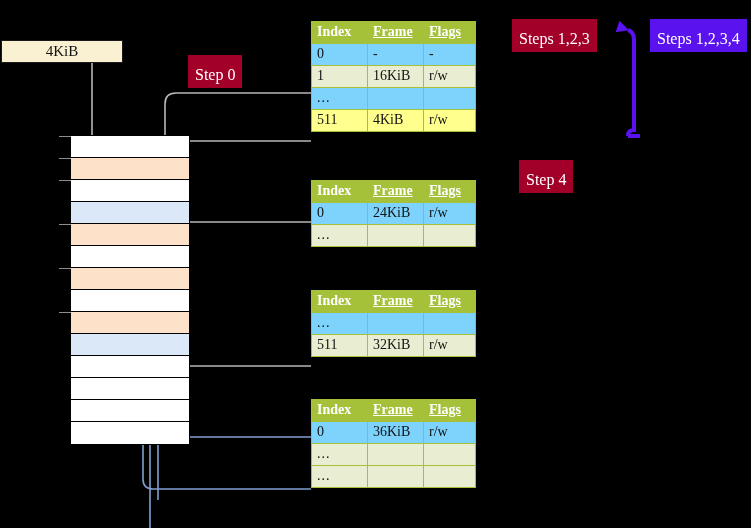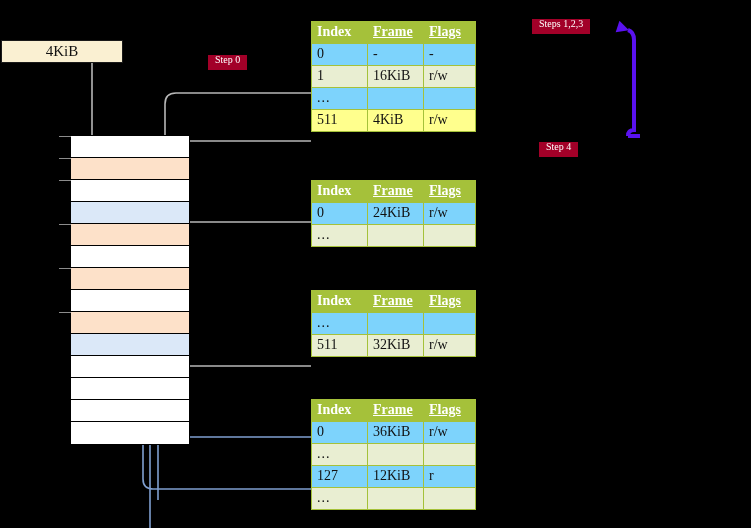--- a/index.html
+++ b/index.html
@@ -15,22 +15,22 @@
 
   
   .sizebox{
     position:absolute;background:#faf0d2;border:1px solid #1a1a1a;
     color:#111;text-align:center;font-size:15px;line-height:1;
     display:flex;align-items:center;justify-content:center;
   }
 
   
   .badge{
-    position:absolute;color:#fff;font-size:10px;line-height:1;
-    padding:0 7px 5px 7px;white-space:nowrap;margin-left:20px;
+    position:absolute;color:#fff;font-size:16px;line-height:1;
+    padding:12px 7px 5px 7px;white-space:nowrap;
   }
   .badge.red{background:#a20028;}
   .badge.blue{background:#5a12ef;}
 
   
   .memgrid{position:absolute;left:70px;top:135px;width:120px;border:1px solid #000;box-sizing:border-box;}
   .memrow{height:22px;box-sizing:border-box;border-bottom:1px solid #000;background:#fff;}
   .memrow:last-child{border-bottom:none;}
   .memrow.peach{background:#fde1c9;}
   .memrow.blue{background:#dbe8f8;}
@@ -98,22 +98,23 @@
   </svg>
 
   <div class="sizebox" style="left:1px;top:40px;width:120px;height:21px;">
     <span>4KiB</span>
   </div>
 
   <div class="badge red" style="left:188px;top:55px;">Step 0</div>
 
   <div class="badge red" style="left:512px;top:19px;">Steps 1,2,3</div>
 
-
-  <div class="badge red" style="left:519px;top:142px;font-family:Liberation Serif, serif;">Step 4</div>
+  <div class="badge blue" style="left:650px;top:19px;">Steps 1,2,3,4</div>
+
+  <div class="badge red" style="left:519px;top:160px;font-family:Liberation Serif, serif;">Step 4</div>
 
   <div class="memgrid" id="memgrid">
       <div class="memrow" style="position: relative;">
         <span class="memtick" style="top: 0px;"></span>
       </div>
       <div class="memrow peach" style="position: relative;">
         <span class="memtick" style="top: 0px;"></span>
       </div>
       <div class="memrow" style="position: relative;">
         <span class="memtick" style="top: 0px;"></span>
@@ -222,25 +223,20 @@
         <tr>
           <td class="c-index">0</td>
           <td class="c-frame">36KiB</td>
           <td class="c-flags">r/w</td>
         </tr>
         <tr class="alt">
           <td class="c-index"><span class="dots">...</span></td>
           <td class="c-frame"></td>
           <td class="c-flags"></td>
         </tr>
-        <tr>
-          <td class="c-index">127</td>
-          <td class="c-frame">12KiB</td>
-          <td class="c-flags">r</td>
-        </tr>
         <tr class="alt">
           <td class="c-index"><span class="dots">...</span></td>
           <td class="c-frame"></td>
           <td class="c-flags"></td>
         </tr>
       </tbody>
     </table>
 
 </div>
 

